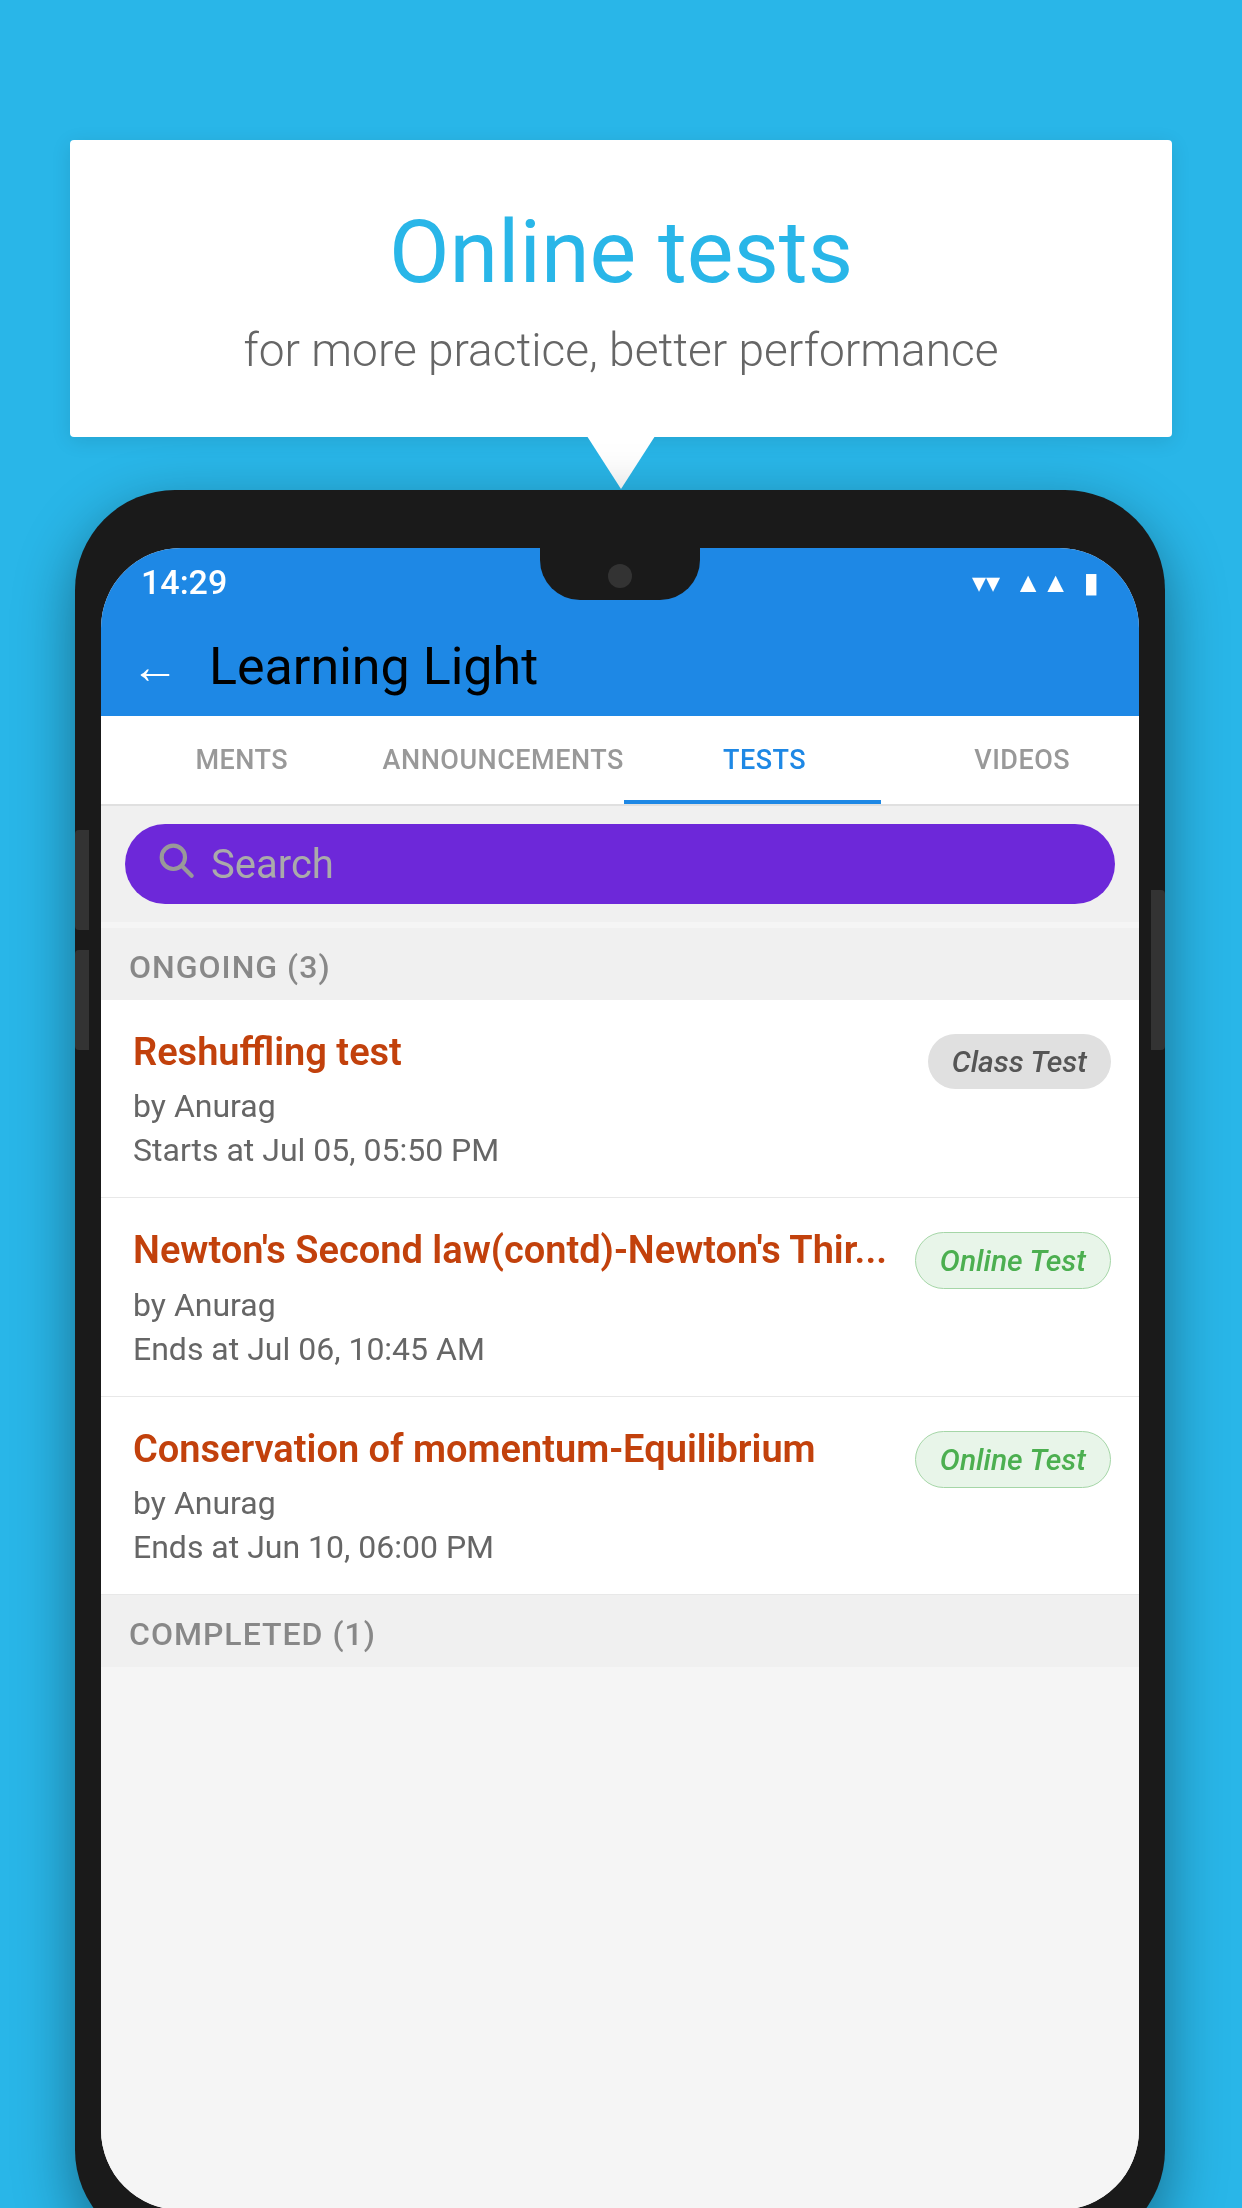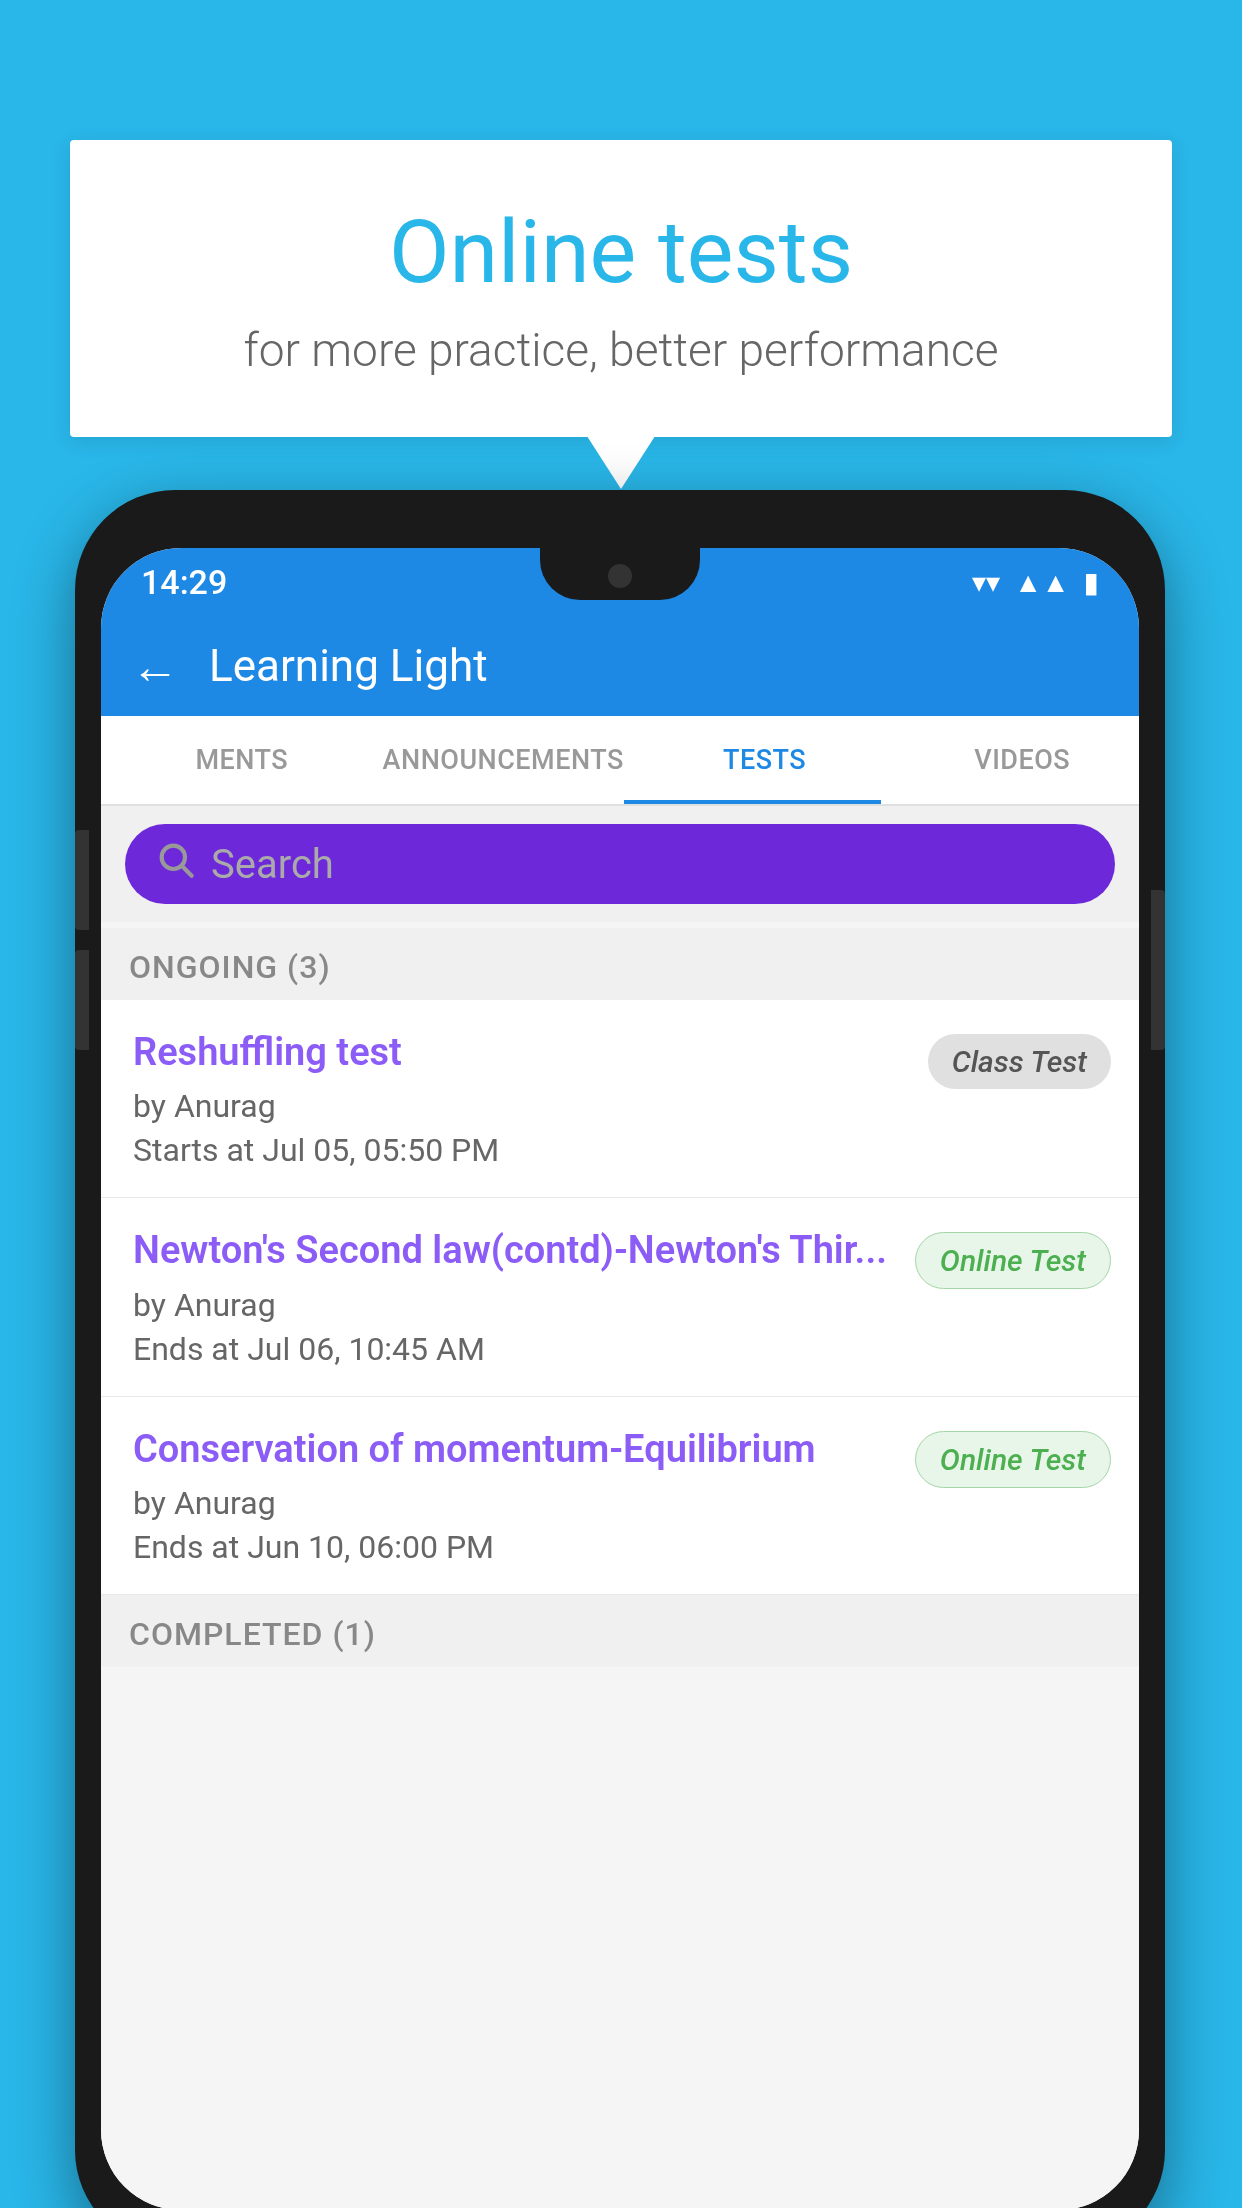--- a/index.html
+++ b/index.html
@@ -144,22 +144,22 @@
       padding: 0 30px;
       z-index: 10;
     }
     .back-arrow {
       color: white;
       font-size: 48px;
       margin-right: 30px;
       cursor: pointer;
     }
     .app-title {
-      color: #ffffff;
-      font-size: 44px;
+      color: #000000;
+      font-size: 52px;
       font-weight: 400;
     }
 
     
     .tabs-bar {
       position: absolute;
       top: 168px;
       left: 0;
       right: 0;
       height: 90px;
@@ -256,21 +256,21 @@
       justify-content: space-between;
       min-height: 140px;
     }
     .test-info {
       flex: 1;
       padding-right: 20px;
     }
     .test-title {
       font-size: 38px;
       font-weight: 600;
-      color: #8b5cf6;
+      color: #c2410c;
       margin-bottom: 10px;
       line-height: 1.3;
     }
     .test-author {
       font-size: 32px;
       color: #666;
       margin-bottom: 6px;
     }
     .test-time {
       font-size: 32px;

